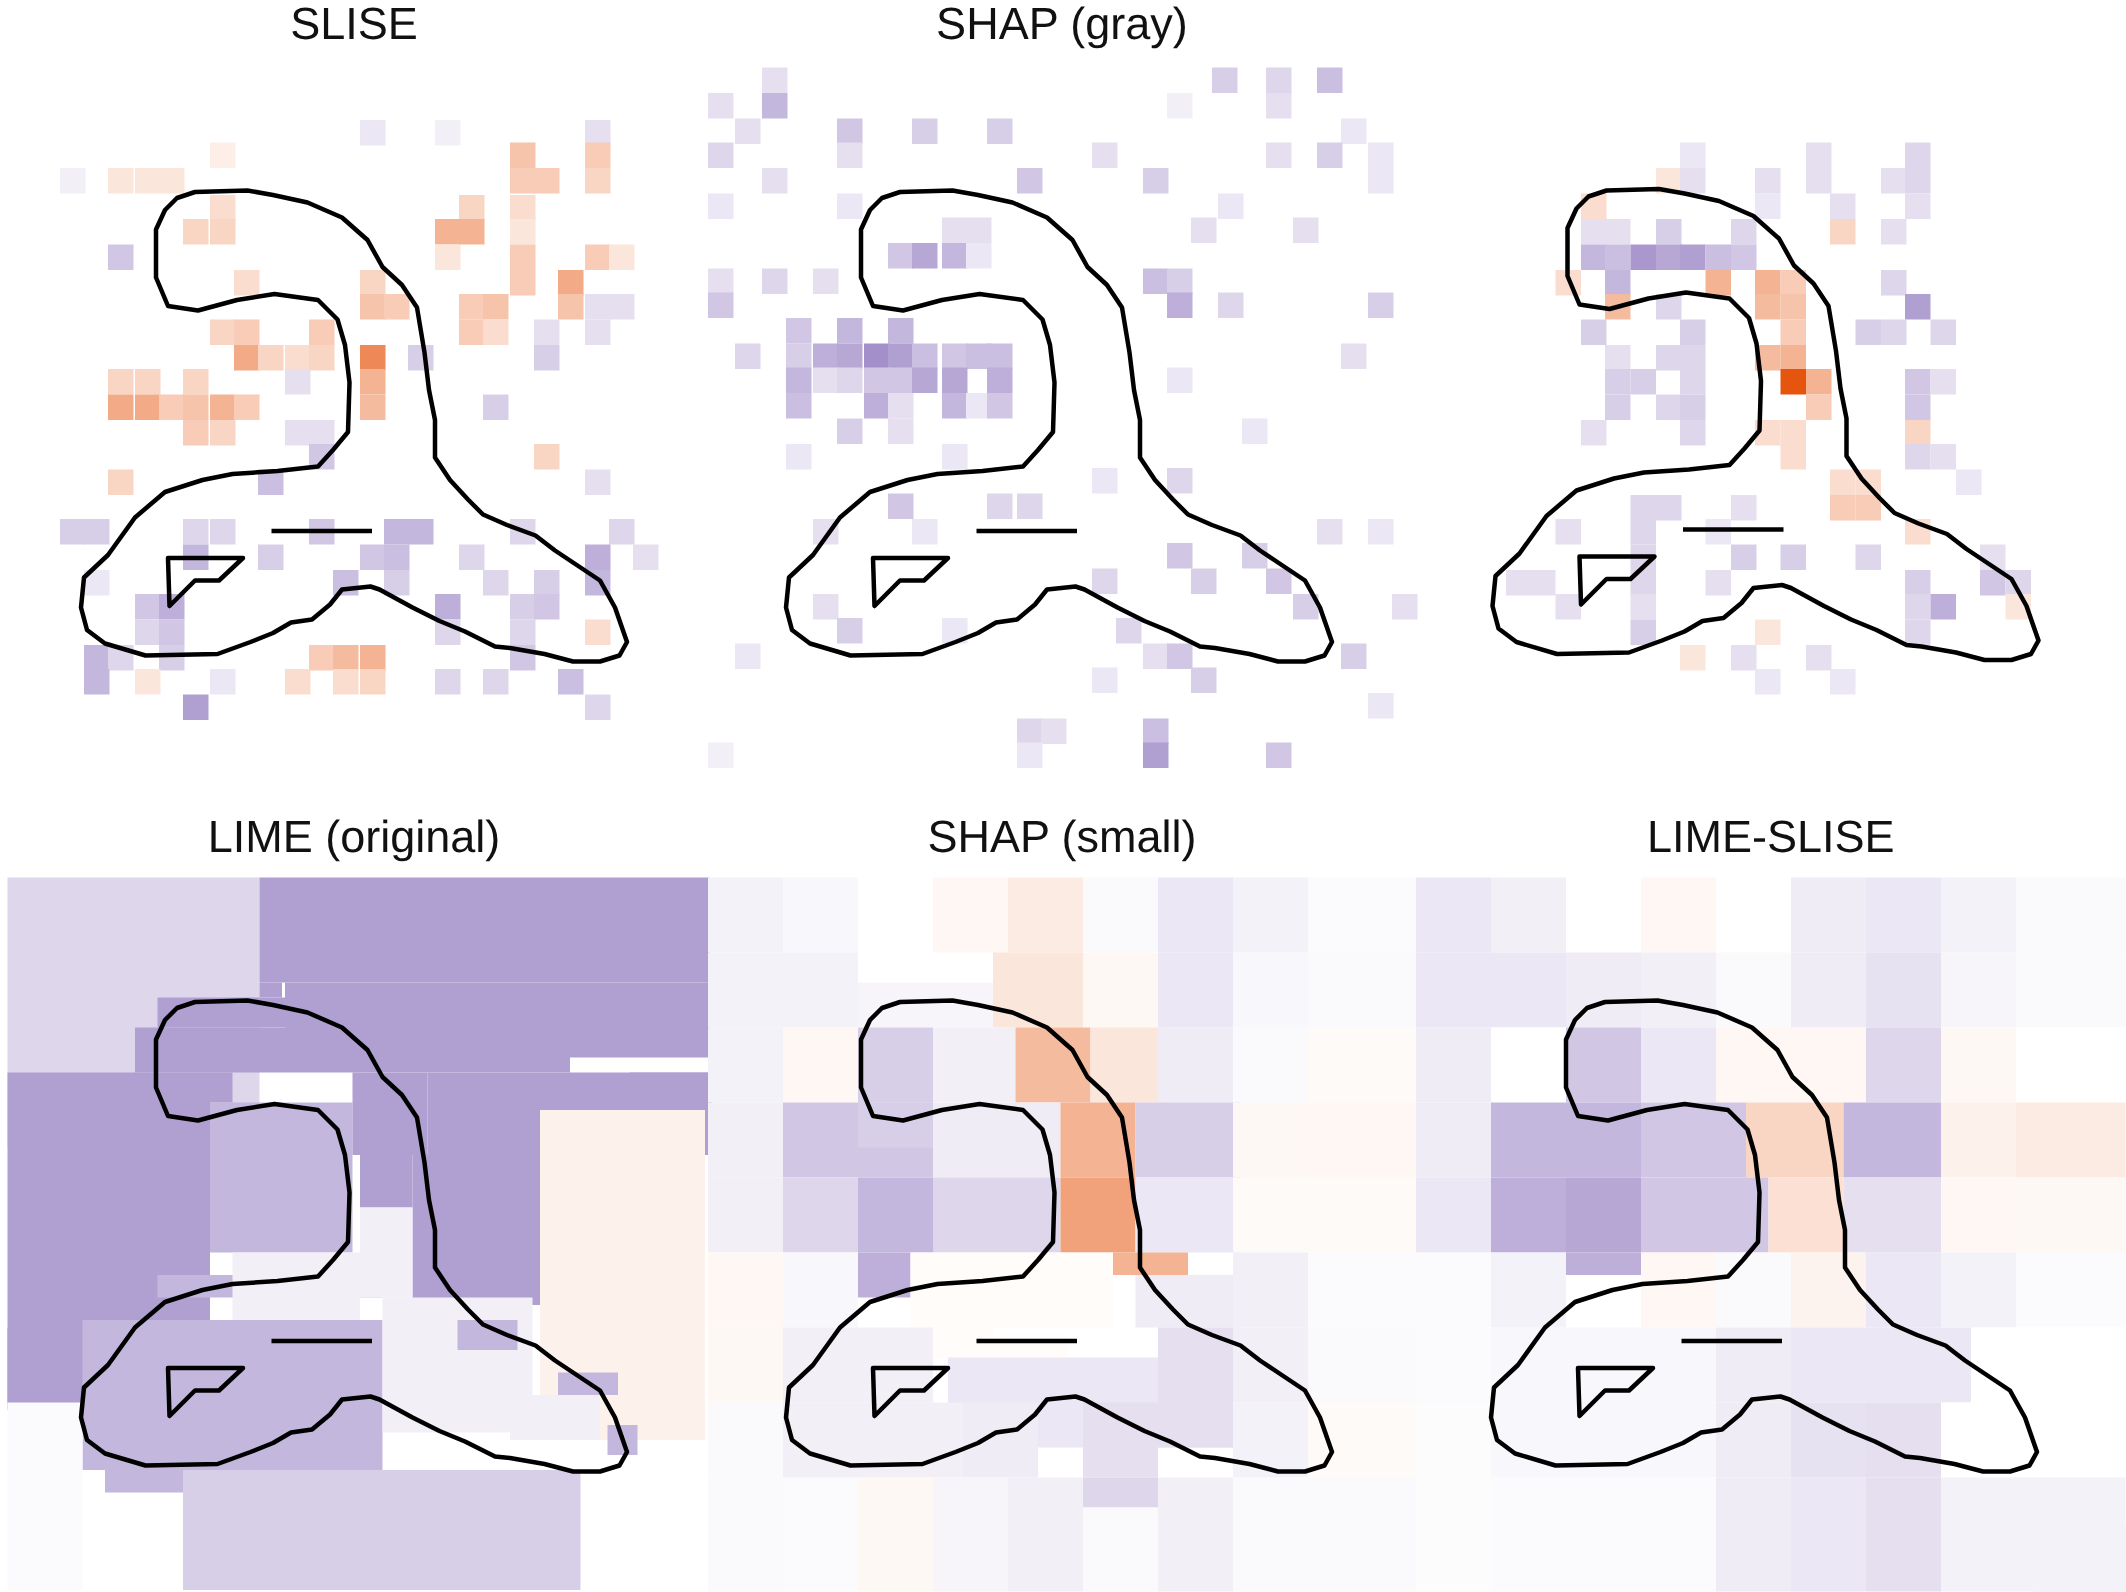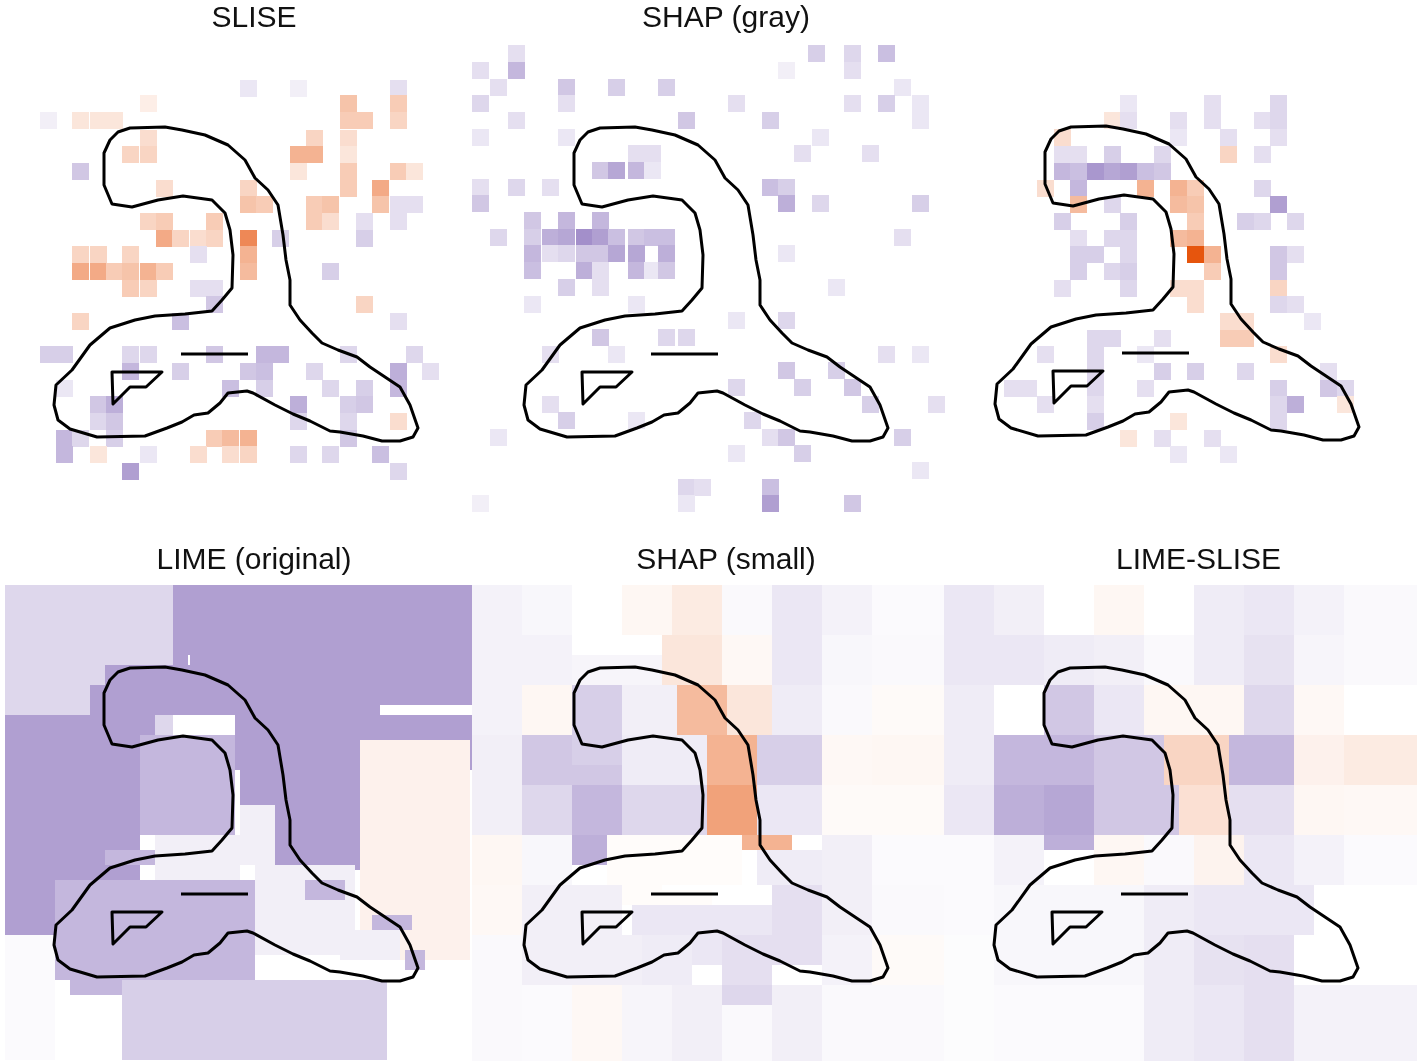--- a/index.html
+++ b/index.html
@@ -1,17 +1,17 @@
 <!DOCTYPE html>
 <html><head>
 <meta charset="utf-8">
 <style>
   html, body { margin: 0; padding: 0; background: #ffffff; }
   body { width: 1417px; height: 1061px; position: relative; overflow: hidden; font-family: "Liberation Sans", sans-serif; }
-  .panel { position: absolute; padding-left: 36px; }
+  .panel { position: absolute; }
   .panel-title { position: absolute; left: 0; right: 0; text-align: center; font-size: 30px; color: #111111; font-family: "Liberation Sans", sans-serif; line-height: 34px; }
   .panel svg { position: absolute; overflow: visible; }
   #p0 { left: 0;   top: 0;   width: 472px; height: 525px; }
   #p1 { left: 472px; top: 0; width: 472px; height: 525px; }
   #p2 { left: 944px; top: 0; width: 473px; height: 525px; }
   #p3 { left: 0;   top: 530px; width: 472px; height: 531px; }
   #p4 { left: 472px; top: 530px; width: 472px; height: 531px; }
   #p5 { left: 944px; top: 530px; width: 473px; height: 531px; }
   .top-title { top: 0; }
   .bot-title { top: 12px; }

